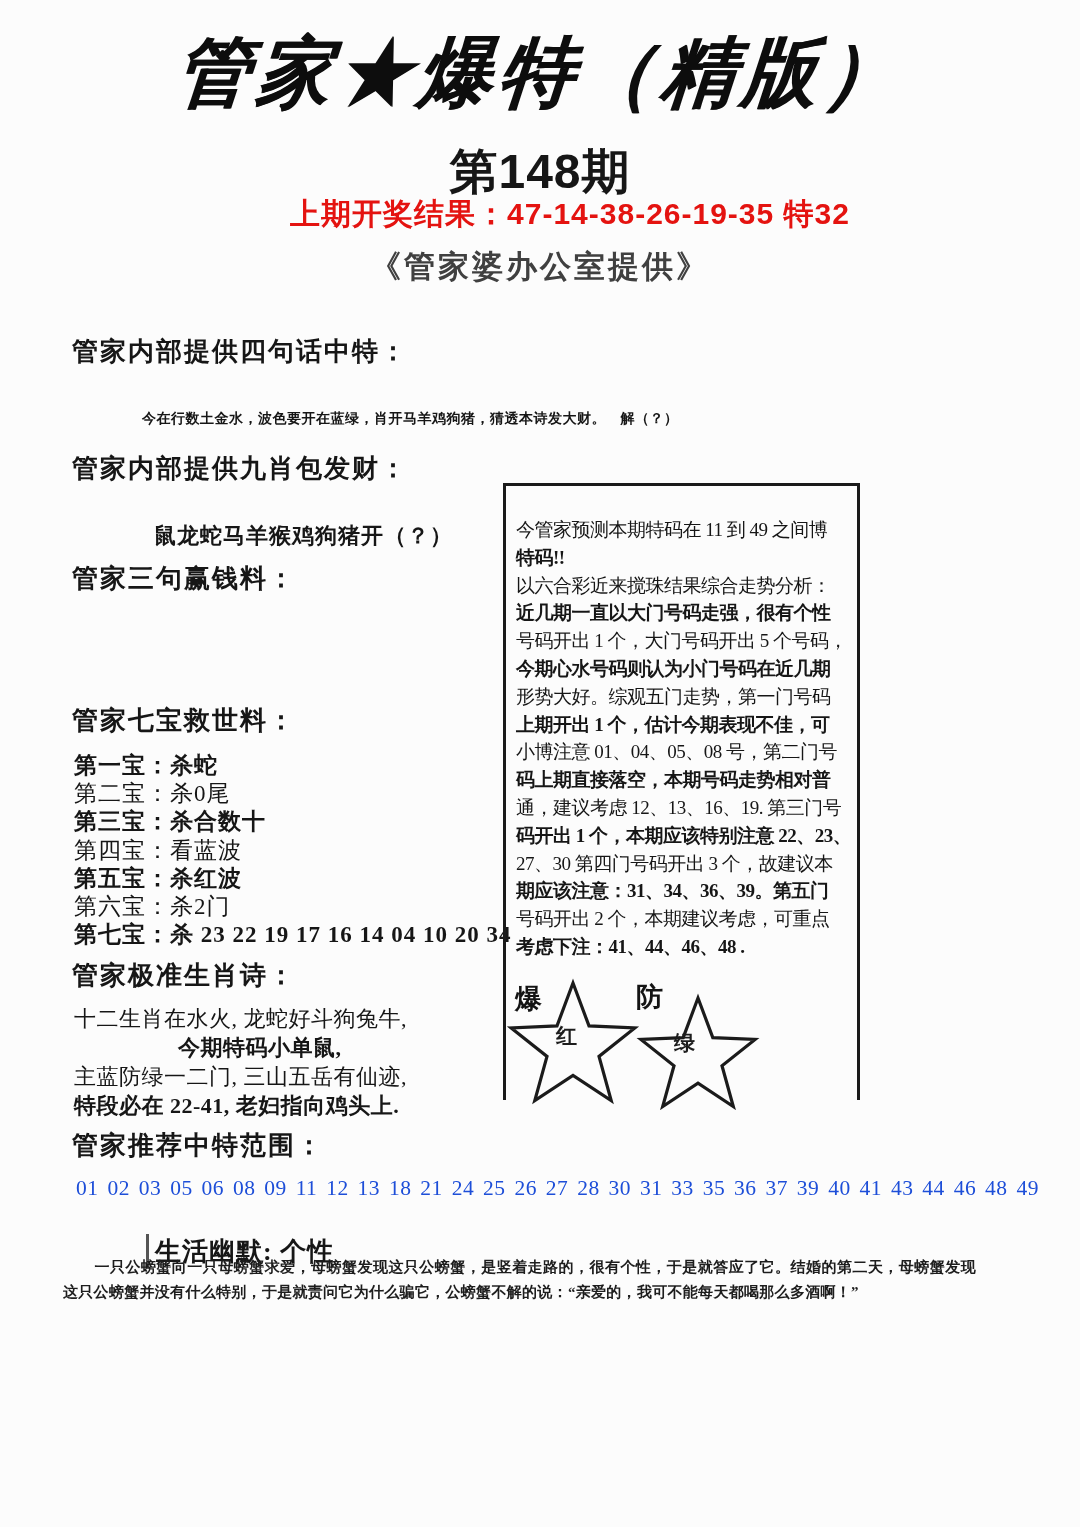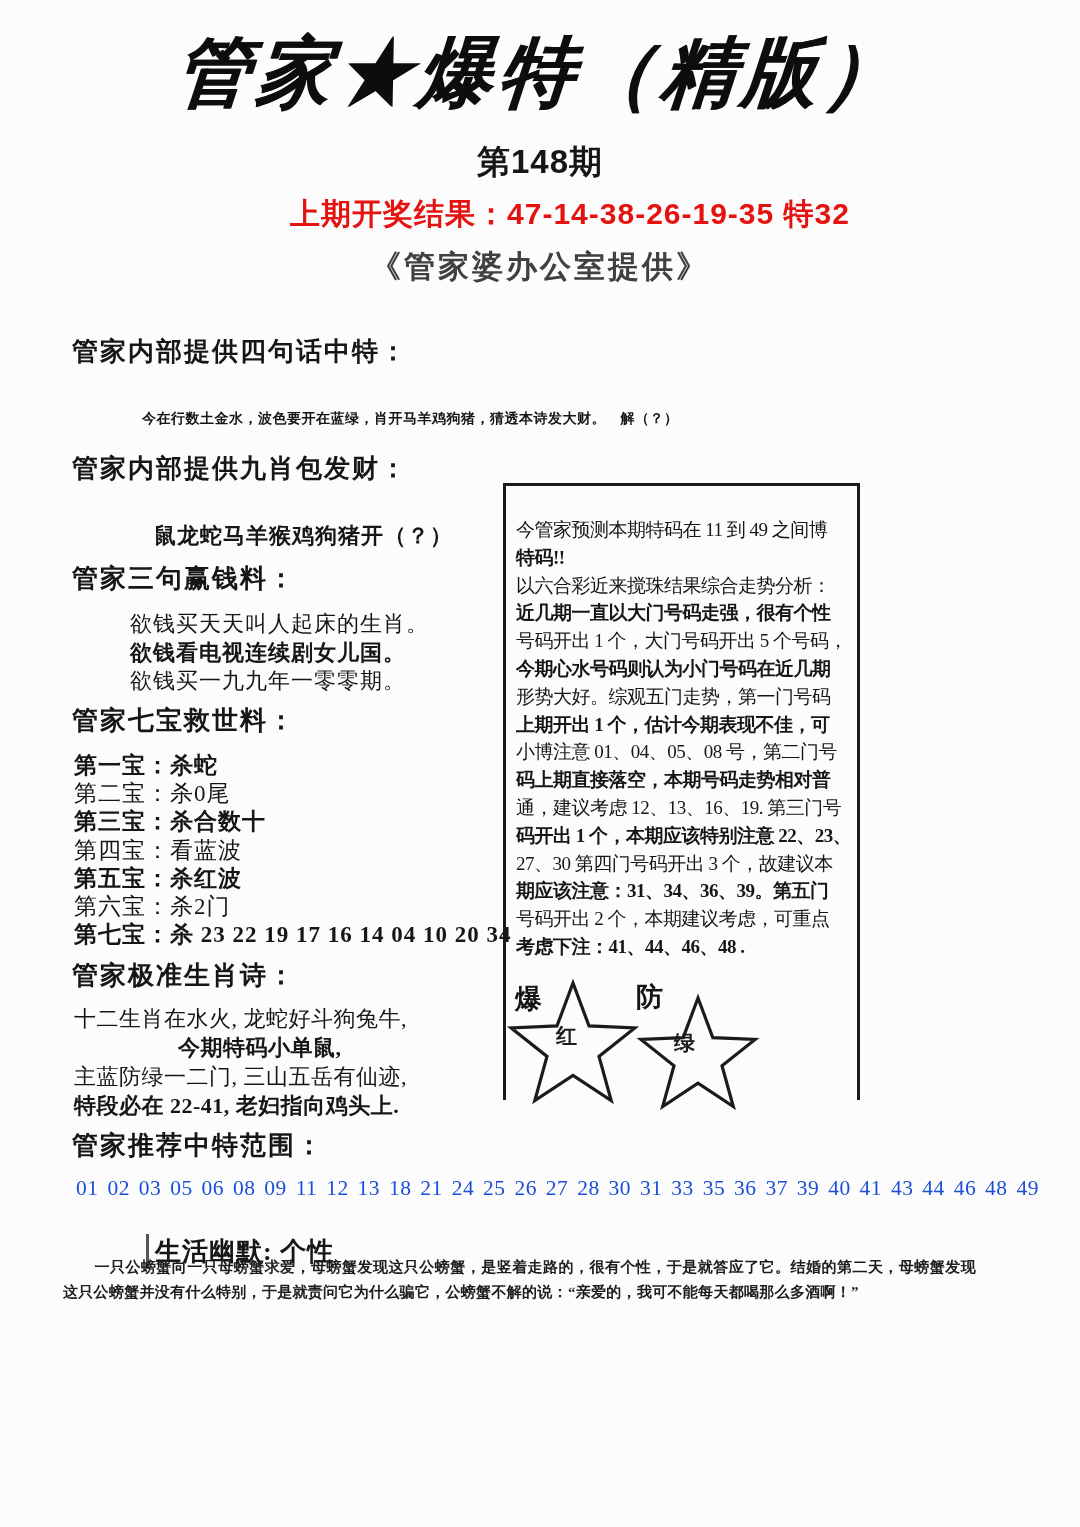--- a/index.html
+++ b/index.html
@@ -20,21 +20,21 @@
     letter-spacing:7px;
     transform:skewX(-5deg) scaleY(1.04);
     color:#0d0d0d;
     text-shadow:1px 0 0 #0d0d0d;
     white-space:nowrap;
   }
   .issue{
     position:absolute;top:140px;left:0;width:100%;
     text-align:center;
     font-family:"Liberation Sans","DejaVu Sans",sans-serif;
-    font-size:33px;font-weight:700;letter-spacing:1px;
+    font-size:48px;font-weight:700;letter-spacing:1px;
   }
   .last-draw{
     position:absolute;top:194px;left:0;width:100%;
     box-sizing:border-box;padding-left:60px;
     text-align:center;
     font-family:"Liberation Sans","DejaVu Sans",sans-serif;
     font-size:30px;font-weight:700;letter-spacing:1px;
   }
   .provider{
     position:absolute;top:246px;left:0;width:100%;
@@ -143,25 +143,20 @@
   <div class="last-draw" style="color:#e41310;">上期开奖结果：47-14-38-26-19-35 特32</div>
   <div class="provider">《管家婆办公室提供》</div>
 
   <div class="h h-four">管家内部提供四句话中特：</div>
   <div class="four-content">今在行数土金水，波色要开在蓝绿，肖开马羊鸡狗猪，猜透本诗发大财。　解（？）</div>
 
   <div class="h h-nine">管家内部提供九肖包发财：</div>
   <div class="nine-content">鼠龙蛇马羊猴鸡狗猪开（？）</div>
 
   <div class="h h-three">管家三句赢钱料：</div>
-  <div class="three-lines">
-    <div class="ln">欲钱买天天叫人起床的生肖。</div>
-    <div class="ln">欲钱看电视连续剧女儿国。</div>
-    <div class="ln">欲钱买一九九年一零零期。</div>
-  </div>
 
   <div class="h h-seven">管家七宝救世料：</div>
   <div class="treasures">
     <div class="ln">第一宝：杀蛇</div>
     <div class="ln">第二宝：杀0尾</div>
     <div class="ln">第三宝：杀合数十</div>
     <div class="ln">第四宝：看蓝波</div>
     <div class="ln">第五宝：杀红波</div>
     <div class="ln">第六宝：杀2门</div>
     <div class="ln">第七宝：杀 23 22 19 17 16 14 04 10 20 34</div>

